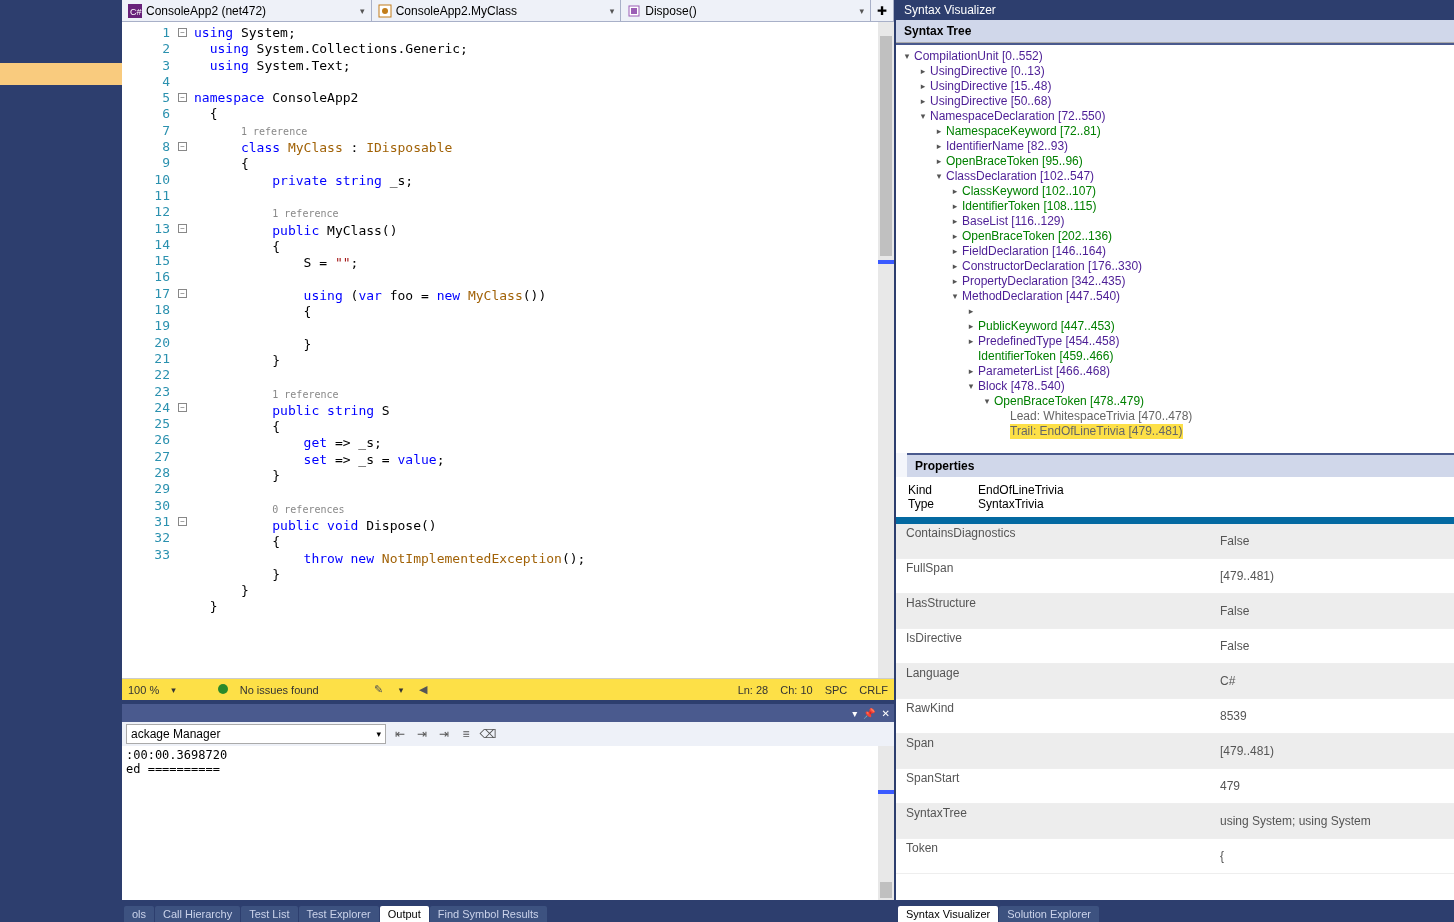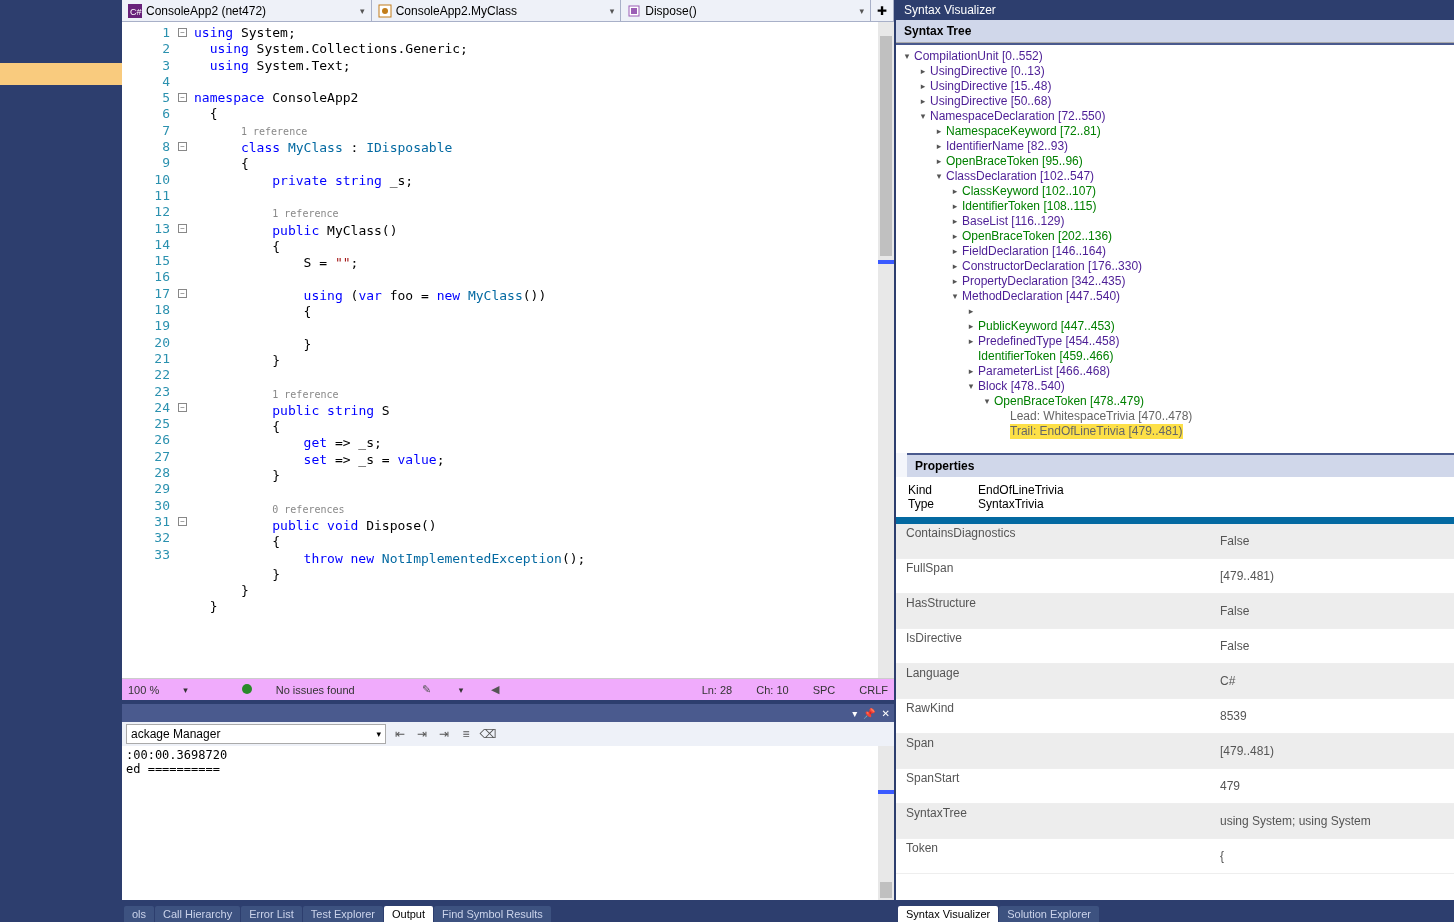--- a/index.html
+++ b/index.html
@@ -17,25 +17,25 @@
 .nav-caret { margin-left: auto; font-size: 9px; color: #555; }
 .editor-wrap { display: flex; flex: 1; background: #fff; overflow: hidden; }
 .gutter { width: 54px; background: #fff; text-align: right; padding-right: 6px; color: #2b91af; font-family: Consolas, monospace; font-size: 13px; line-height: 16.3px; padding-top: 3px; }
 .fold-col { width: 18px; background: #fff; position: relative; }
 .fold-box { position: absolute; left: 2px; width: 9px; height: 9px; border: 1px solid #888; background: #fff; font-size: 8px; line-height: 7px; text-align: center; color: #666; }
 .code-area { flex: 1; font-family: Consolas, monospace; font-size: 13px; line-height: 16.3px; padding-top: 3px; white-space: pre; color: #000; position: relative; overflow: hidden; }
 .scroll-v { width: 16px; background: #e8e8e8; position: relative; }
 .scroll-thumb { position: absolute; left: 2px; right: 2px; background: #c0c0c0; }
 .scroll-mark { position: absolute; left: 0; right: 0; height: 4px; background: #3a5aff; }
 .kw { color: #0000ff; }
-.type { color: #0369a1; }
+.type { color: #a16207; }
 .str { color: #a31515; }
 .codelens { color: #888; font-size: 10px; }
 .hl-line { position: absolute; left: 0; right: 0; height: 16.3px; background: #fdf6e3; z-index: -1; }
-.status-bar { height: 22px; background: #f0abfc; border-top: 1px solid #ccc; display: flex; align-items: center; font-size: 11px; color: #333; padding: 0 6px; gap: 24px; }
+.status-bar { height: 22px; background: #fde047; border-top: 1px solid #ccc; display: flex; align-items: center; font-size: 11px; color: #333; padding: 0 6px; gap: 12px; }
 .status-bar .spacer { flex: 1; }
 .output-panel { height: 200px; background: #fff; border-top: 4px solid #2d3e6e; display: flex; flex-direction: column; }
 .output-titlebar { height: 18px; background: #4a5a8e; color: #fff; display: flex; justify-content: flex-end; align-items: center; padding: 0 4px; gap: 6px; font-size: 10px; }
 .output-toolbar { height: 24px; background: #eef1f8; display: flex; align-items: center; padding: 0 4px; gap: 6px; }
 .output-src { width: 260px; height: 20px; border: 1px solid #aaa; background: #fff; padding: 0 4px; display: flex; align-items: center; }
 .output-body { flex: 1; font-family: Consolas, monospace; font-size: 12px; padding: 2px 4px; color: #000; position: relative; }
 .output-scroll { position: absolute; right: 0; top: 0; bottom: 0; width: 16px; background: #e8e8e8; }
 
 .tabs-bottom { height: 22px; background: #2d3e6e; display: flex; align-items: flex-end; padding: 0 2px; gap: 1px; }
 .tab-b { background: #3d5280; color: #cbd3ea; padding: 2px 8px; font-size: 11px; border-top-left-radius: 2px; border-top-right-radius: 2px; }
@@ -206,21 +206,21 @@
         <div class="output-scroll">
           <div class="scroll-mark" style="top:44px"></div>
           <div style="position:absolute;left:2px;right:2px;bottom:2px;height:16px;background:#c0c0c0"></div>
         </div>
       </div>
     </div>
 
     <div class="tabs-bottom" id="tabs-bottom">
           <div class="tab-b">ols</div>
           <div class="tab-b">Call Hierarchy</div>
-          <div class="tab-b">Error List</div>
+          <div class="tab-b">Test List</div>
           <div class="tab-b">Test Explorer</div>
           <div class="tab-b active">Output</div>
           <div class="tab-b">Find Symbol Results</div>
         </div>
   </div>
 
   <div class="right-panel">
     <div class="rp-title">Syntax Visualizer</div>
     <div class="rp-subtitle">Syntax Tree</div>
     <div class="tree" id="tree">

